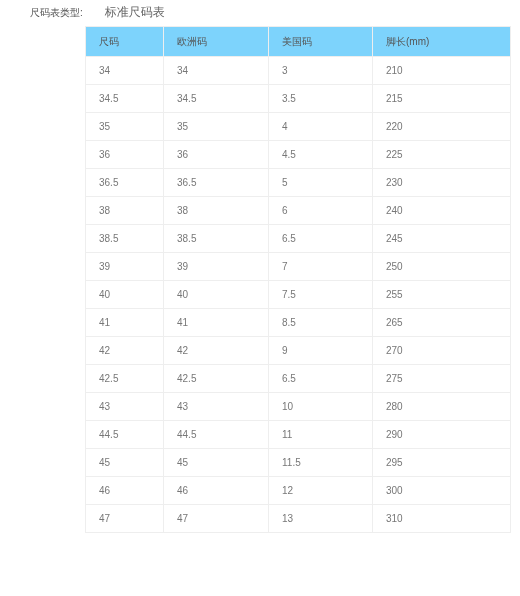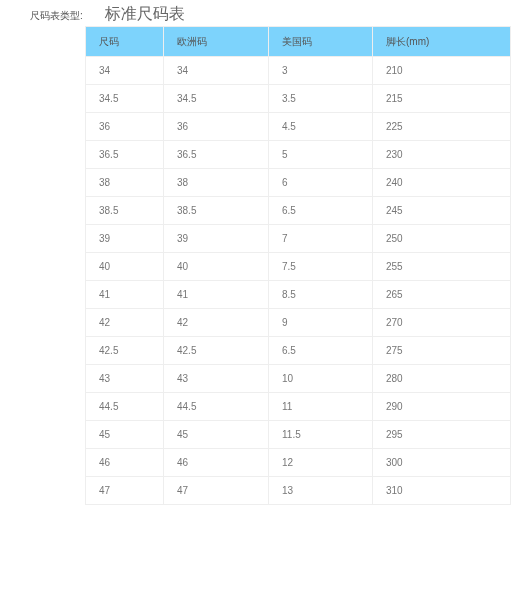--- a/index.html
+++ b/index.html
@@ -24,21 +24,21 @@
     display: flex;
     align-items: baseline;
     white-space: nowrap;
   }
   #type-label {
     font-size: 10px;
     color: #555555;
     letter-spacing: 0px;
   }
   #type-value {
-    font-size: 16px;
+    font-size: 12px;
     color: #666666;
     margin-left: 22px;
   }
 
   
   #size-table-wrap {
     position: absolute;
     left: 85px;
     top: 26px;
     width: 425px;
@@ -109,20 +109,26 @@
           <td>3</td>
           <td>210</td>
         </tr>
         <tr>
           <td>34.5</td>
           <td>34.5</td>
           <td>3.5</td>
           <td>215</td>
         </tr>
         <tr>
+          <td>35</td>
+          <td>35</td>
+          <td>4</td>
+          <td>220</td>
+        </tr>
+        <tr>
           <td>36</td>
           <td>36</td>
           <td>4.5</td>
           <td>225</td>
         </tr>
         <tr>
           <td>36.5</td>
           <td>36.5</td>
           <td>5</td>
           <td>230</td>

